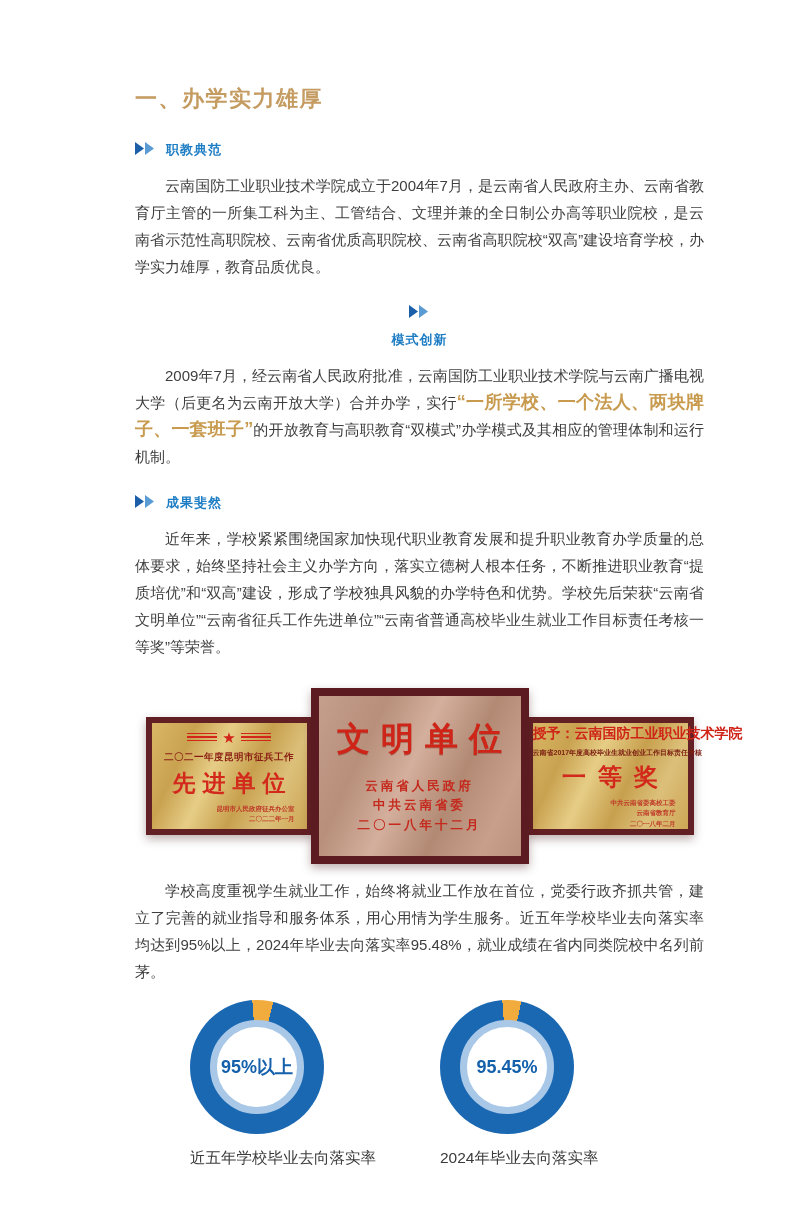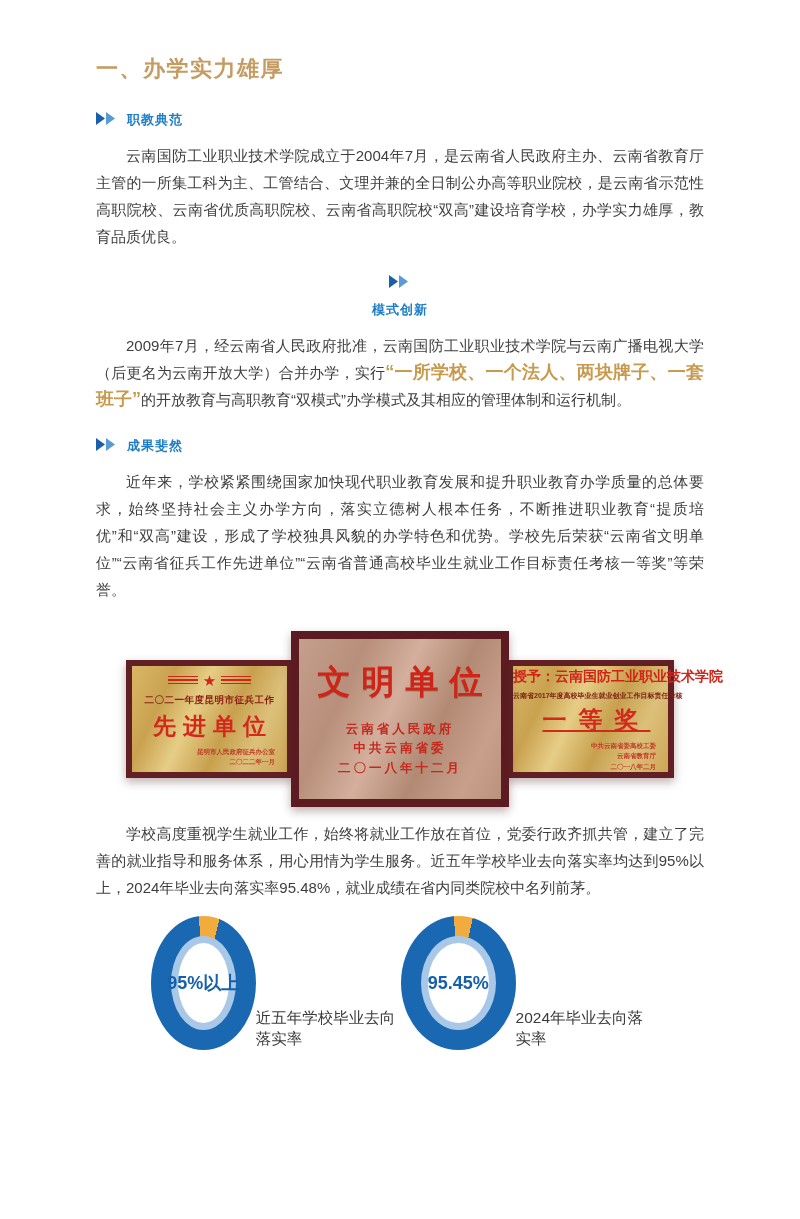--- a/index.html
+++ b/index.html
@@ -3,21 +3,21 @@
 <meta charset="utf-8">
 <style>
   * { box-sizing: border-box; }
   html, body { margin: 0; padding: 0; }
   body {
     width: 800px; height: 1219px;
     background: #ffffff;
     font-family: "Liberation Sans", "DejaVu Sans", sans-serif;
     overflow: hidden;
   }
-  .content { padding: 54px 96px 0 96px; }
+  .content { padding: 84px 96px 0 96px; margin-left: 39px; }
 
   .page-title {
     margin: 0;
     font-size: 22px;
     font-weight: bold;
     color: #c49b60;
     letter-spacing: 1.5px;
   }
 
   .section-header { display: flex; align-items: center; gap: 9px; }
@@ -100,26 +100,26 @@
     margin-top: 15px; text-align: center;
     font-family: "Liberation Serif", "DejaVu Serif", serif;
     color: #c5281c; font-weight: bold; font-size: 12.5px;
     letter-spacing: 3px; line-height: 1.55;
   }
   .r-line1 { font-size: 14px; font-weight: bold; color: #cf2418; text-align: center; white-space: nowrap; margin-top: 2px; }
   .r-line2 { font-size: 7px; font-weight: bold; color: #7c1e12; text-align: center; margin-top: 5px; white-space: nowrap; }
   .r-title {
     font-family: "Liberation Serif", "DejaVu Serif", serif;
     font-size: 24px; font-weight: bold; color: #d3281c;
-    text-align: center; letter-spacing: 12px; text-indent: 12px; margin-top: 3px; text-decoration: underline;
+    text-align: center; letter-spacing: 12px; text-indent: 12px; margin-top: 3px;
   }
 
   
   .charts { display: flex; padding-left: 55px; margin-top: 15px; }
-  .chart-block { width: 250px; display: flex; flex-direction: row; align-items: flex-end; }
+  .chart-block { width: 250px; display: flex; flex-direction: column; align-items: flex-start; }
   .donut { width: 134px; height: 134px; border-radius: 50%; position: relative; }
   .donut-hole {
     position: absolute; inset: 20px; border-radius: 50%;
     background: #ffffff; border: 7px solid #a9c8e8;
     display: flex; align-items: center; justify-content: center;
   }
   .donut-label { font-size: 18px; font-weight: bold; color: #1460ab; white-space: nowrap; }
   .chart-caption { margin-top: 14px; font-size: 15.5px; color: #3a3a3a; }
 </style>
 </head>

